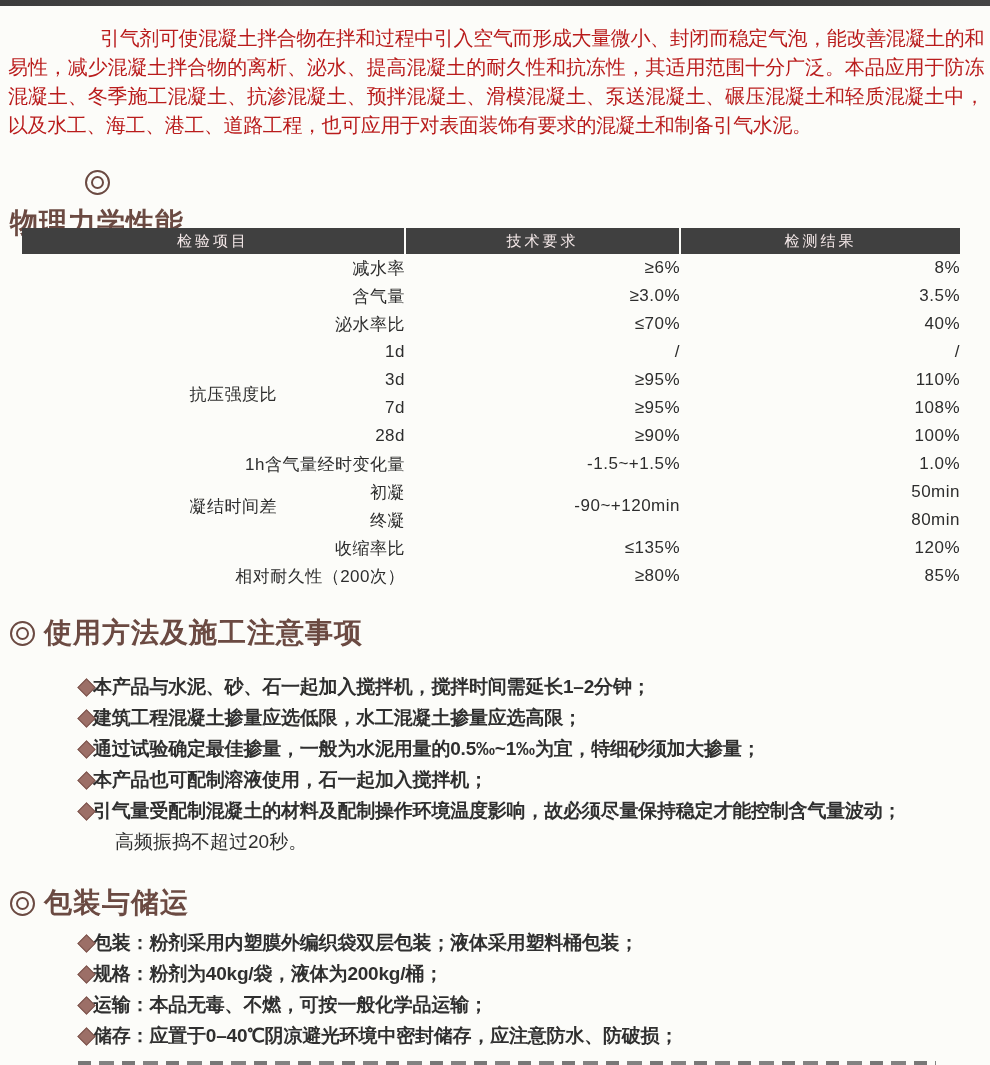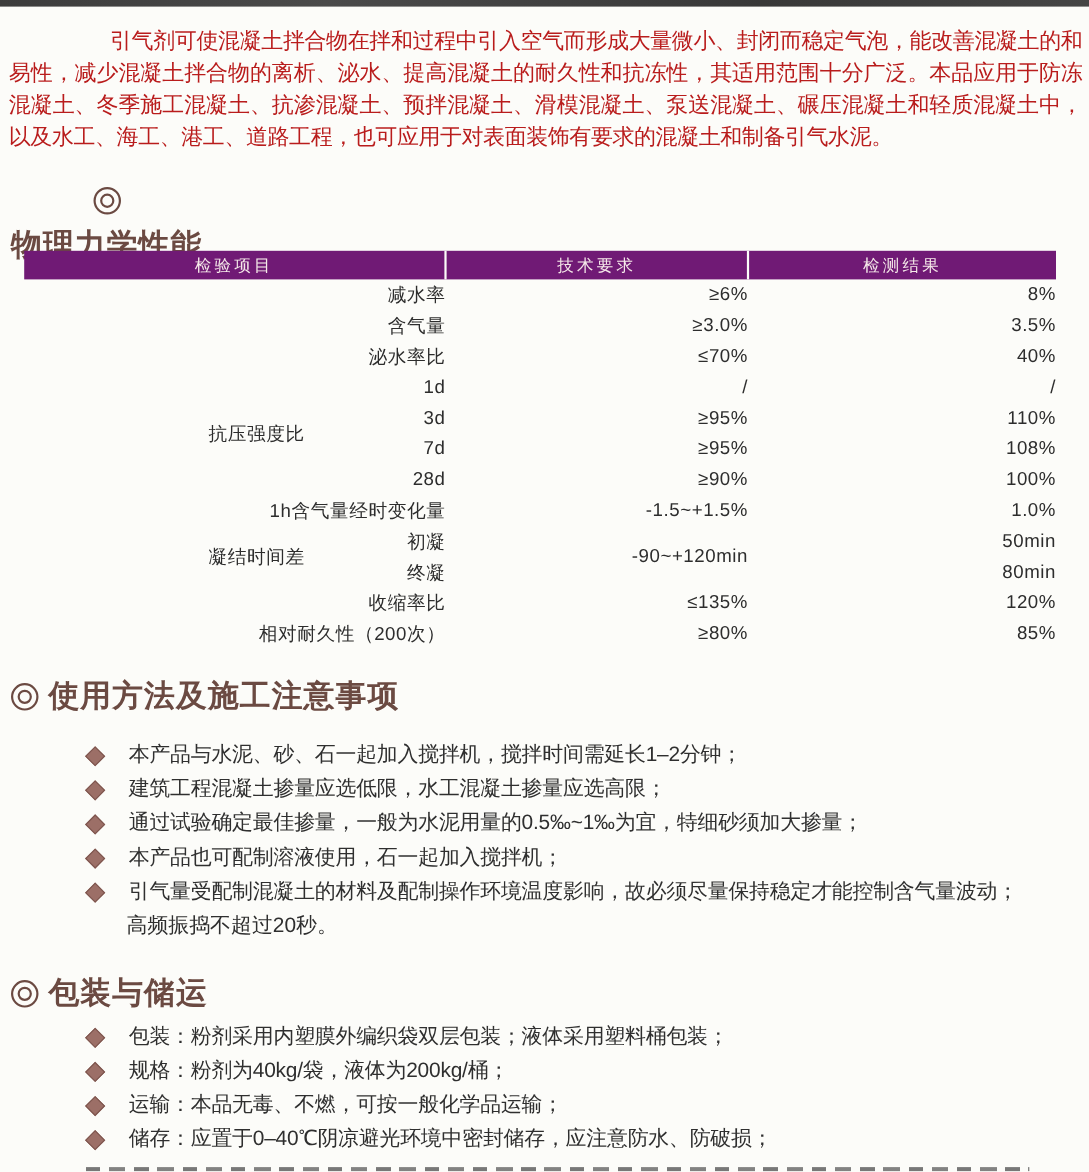--- a/index.html
+++ b/index.html
@@ -37,40 +37,41 @@
   }
   .marker::before {
     content:""; width:9px; height:9px; border:2.5px solid #6b4a42; border-radius:50%;
   }
 
   .perf-table {
     position:absolute; left:22px; top:228px; width:938px;
     border-collapse:collapse; table-layout:fixed;
   }
   .perf-table th {
-    height:26px; background:#701a75; color:#f5e9e9;
+    height:26px; background:#404040; color:#f5e9e9;
     font-size:15px; font-weight:normal; letter-spacing:3px; padding:0;
   }
   .perf-table th:not(:last-child) { border-right:2px solid #fcfcf9; }
   .perf-table td {
     height:28px; font-size:17px; text-align:right; vertical-align:middle;
     color:#2d2d2d; padding:0; letter-spacing:0.5px;
   }
 
   .bullets { position:absolute; left:80px; width:902px; }
   .bullet { display:flex; align-items:flex-start; margin-bottom:9px; }
   .diamond {
     width:11px; height:11px; flex-shrink:0;
     background:#9c6f67; border:1px solid #7d554e;
     transform:rotate(45deg);
     margin:5px 0 0 0;
   }
   .bullet-text {
-    margin-left:24px; font-size:19px; line-height:22px; color:#2f2f2f;
+    font-size:19px; line-height:22px; color:#2f2f2f;
     letter-spacing:-0.2px;
+    font-weight:bold;
   }
   .continuation { margin:0 0 9px 35px; font-size:19px; line-height:22px; color:#2f2f2f; }
 
   .cutoff {
     position:absolute; left:78px; top:1059px; width:858px; height:6px; overflow:hidden;
   }
   .cutoff::before {
     content:""; display:block; margin-top:2px; height:4px; opacity:0.75;
     background:repeating-linear-gradient(90deg,
       #4c4c4c 0 13px, transparent 13px 21px,

